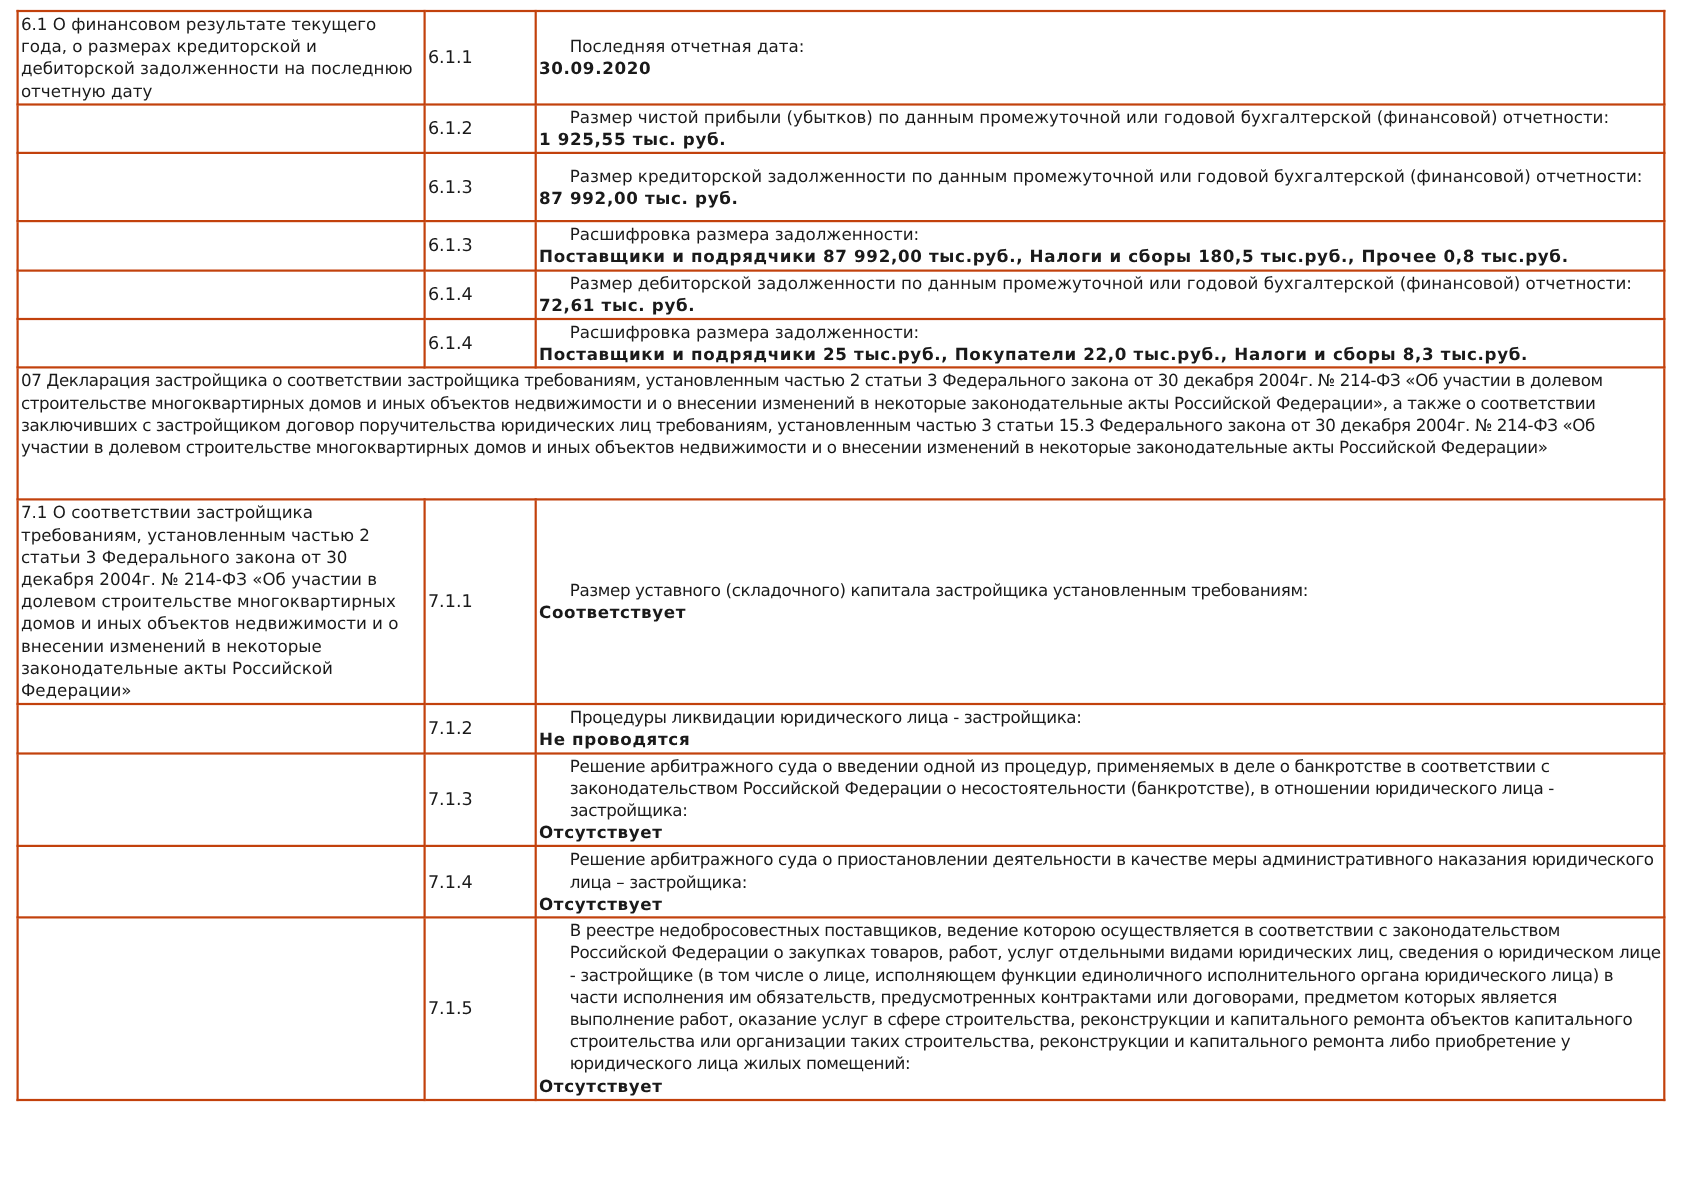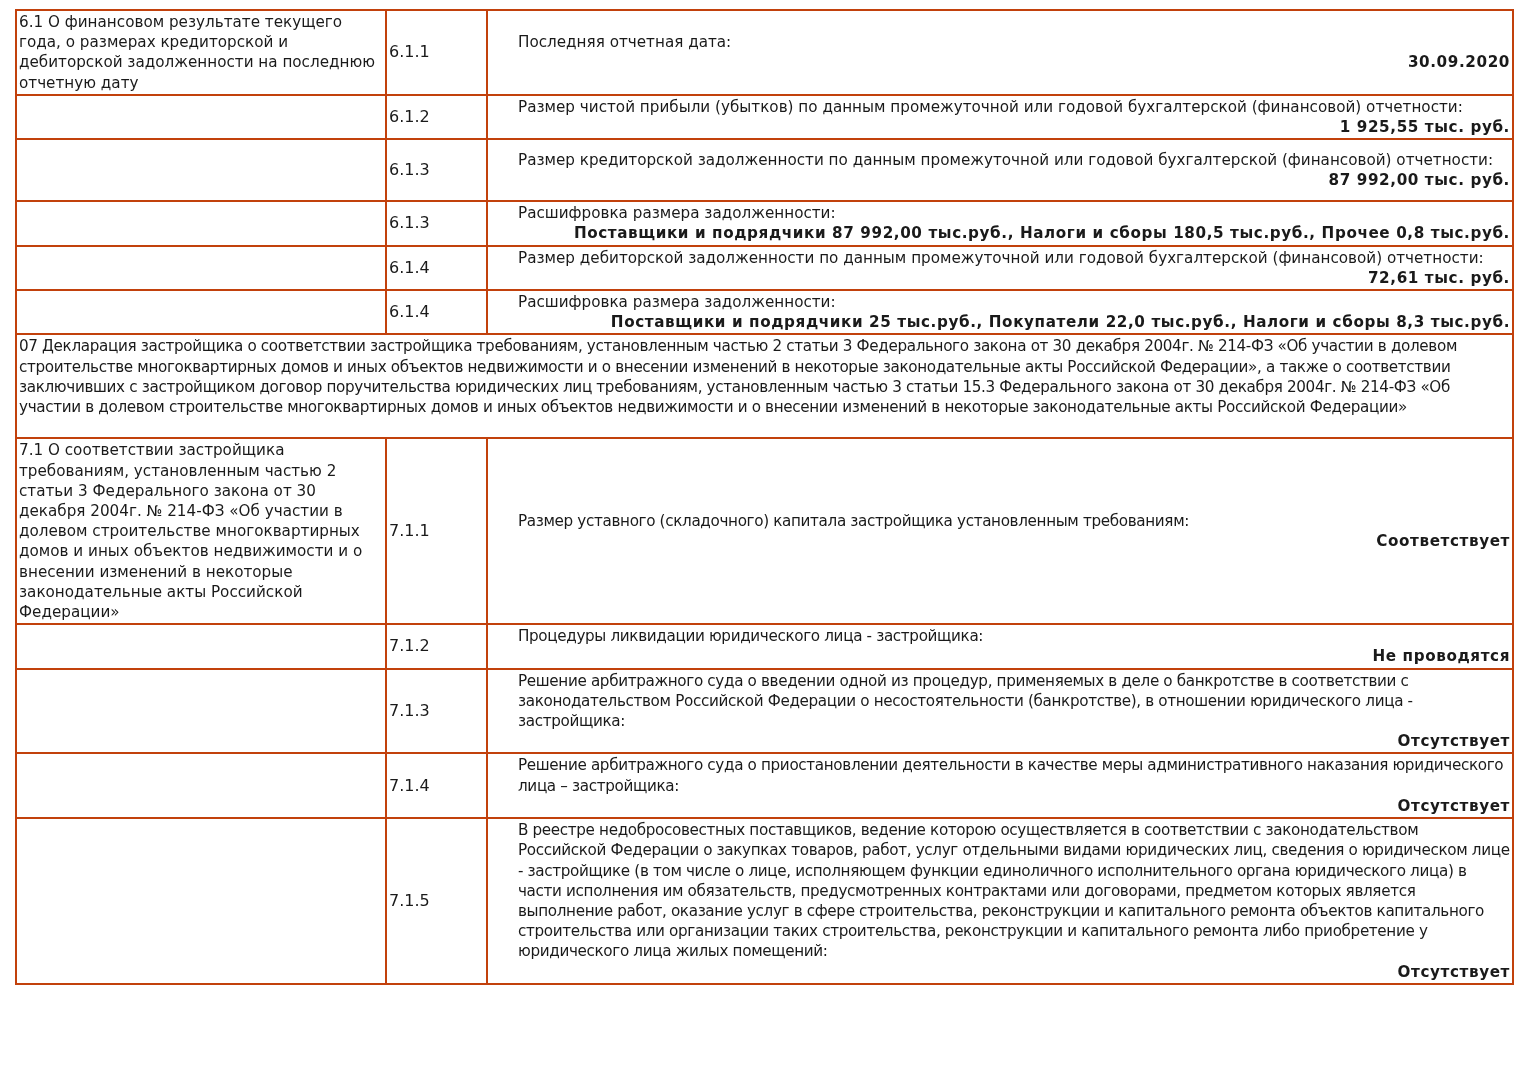--- a/index.html
+++ b/index.html
@@ -41,32 +41,31 @@
     font-size: 16px;
   }
   .label {
     display: block;
     margin-left: 28px;
   }
   .value {
     display: block;
     font-weight: bold;
     letter-spacing: 0.6px;
-    text-align: right;
   }
   .full-row-cell {
     vertical-align: top !important;
   }
   .row-611 { height: 81px; }
   .row-612 { height: 44px; border-radius: 19px; }
   .row-613a { height: 62px; }
   .row-613b { height: 43px; }
   .row-614a { height: 42px; }
   .row-614b { height: 43px; }
-  .row-07 { height: 104px; padding-left: 12px; }
+  .row-07 { height: 120px; padding-left: 12px; }
   .row-711 { height: 184px; }
   .row-712 { height: 42px; }
   .row-713 { height: 84px; }
   .row-714 { height: 63px; }
   .row-715 { height: 165px; }
   .narrow { letter-spacing: -0.35px; }
 </style>
 </head>
 <body>
 

